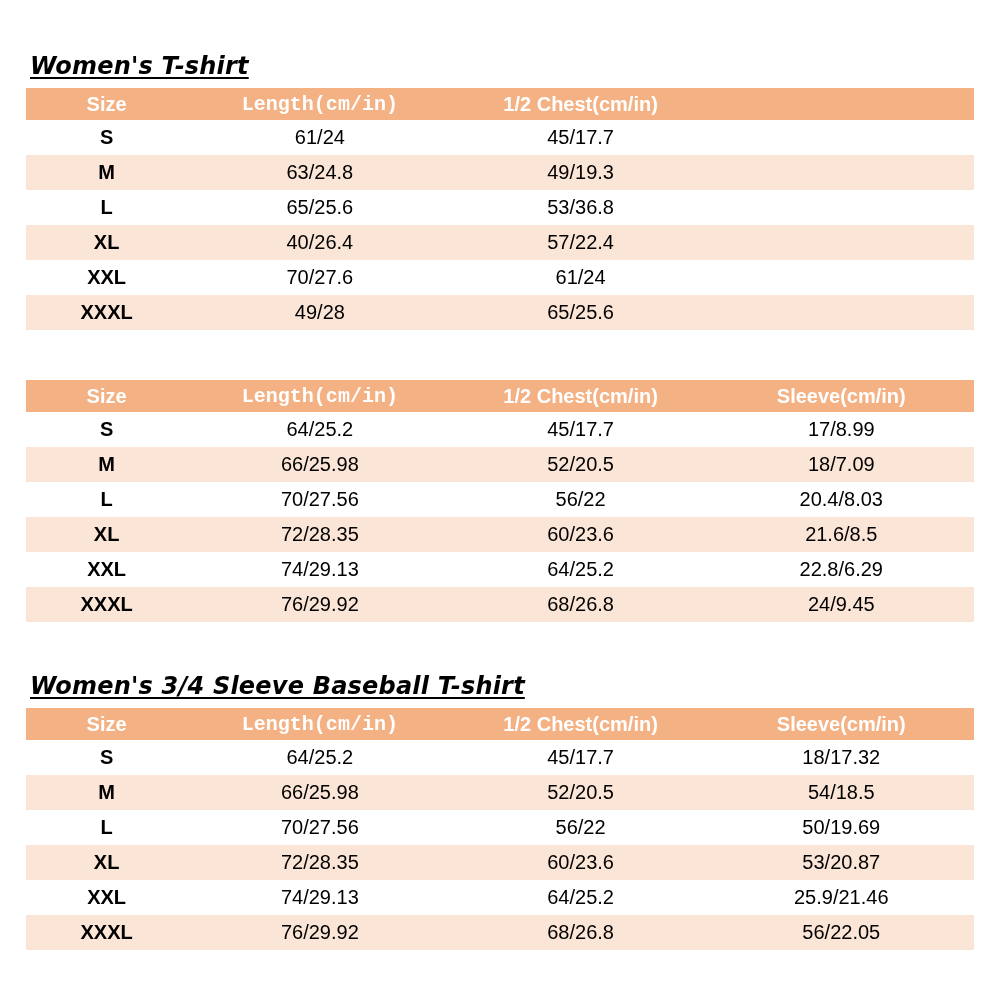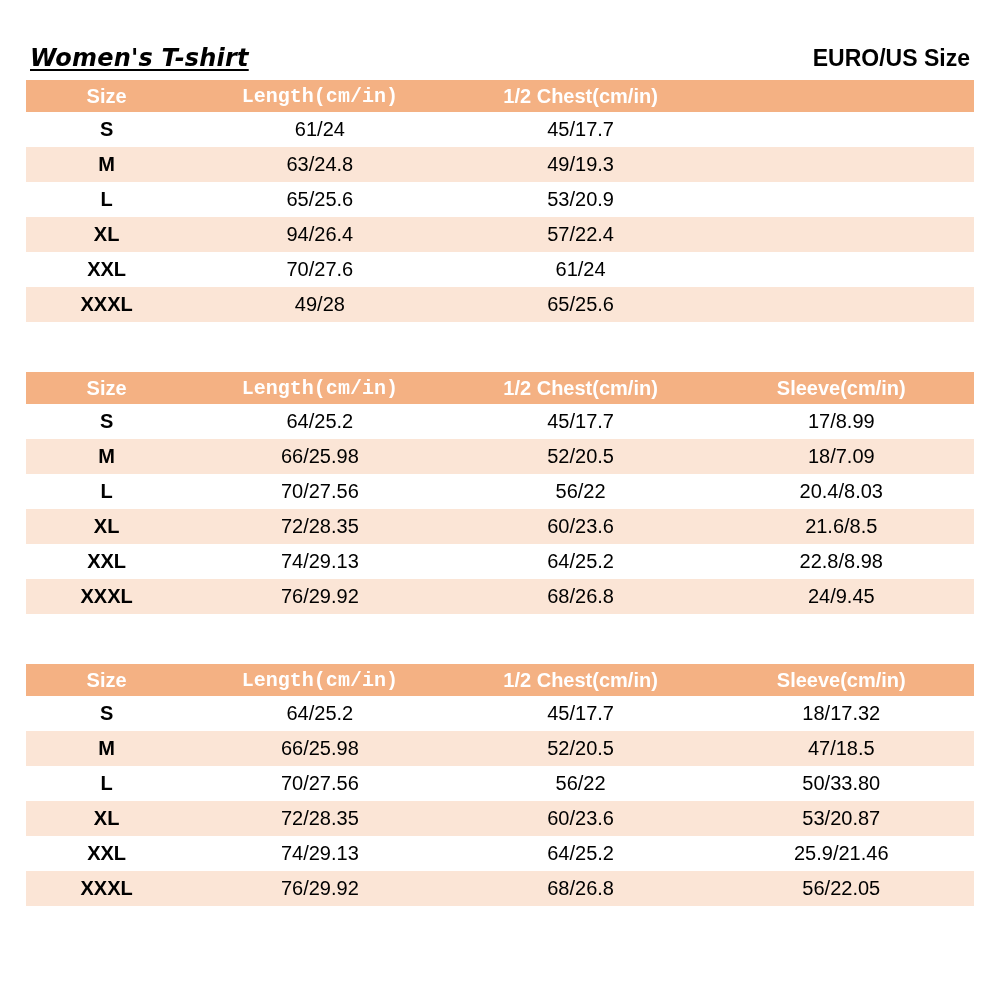--- a/index.html
+++ b/index.html
@@ -16,20 +16,21 @@
     font-family: "Liberation Sans", sans-serif;
     color: #000;
   }
   .page {
     width: 1000px;
     height: 1000px;
     padding: 44px 26px 0 26px;
   }
   .section {
     margin-bottom: 50px;
+    margin-top: 8px;
   }
   .title-row {
     display: flex;
     justify-content: space-between;
     align-items: baseline;
     margin: 0 4px 8px 4px;
   }
   .table-title {
     margin: 0;
     font-family: "DejaVu Sans", sans-serif;
@@ -78,21 +79,20 @@
   }
 </style>
 </head>
 <body>
 
 <div class="page">
 
   <section class="section">
     <div class="title-row">
       <h2 class="table-title">Women's T-shirt</h2>
-      <span class="standard-label">EURO/US Size</span>
     </div>
     <table class="size-table">
       <thead>
           <tr>
             <th>Size</th>
             <th>Length(cm/in)</th>
             <th>1/2 Chest(cm/in)</th>
             <th></th>
           </tr>
         </thead>
@@ -105,26 +105,26 @@
           </tr>
           <tr>
             <td>M</td>
             <td>63/24.8</td>
             <td>49/19.3</td>
             <td></td>
           </tr>
           <tr>
             <td>L</td>
             <td>65/25.6</td>
-            <td>53/20.9</td>
+            <td>53/36.8</td>
             <td></td>
           </tr>
           <tr>
             <td>XL</td>
-            <td>94/26.4</td>
+            <td>40/26.4</td>
             <td>57/22.4</td>
             <td></td>
           </tr>
           <tr>
             <td>XXL</td>
             <td>70/27.6</td>
             <td>61/24</td>
             <td></td>
           </tr>
           <tr>
@@ -169,60 +169,63 @@
           <tr>
             <td>XL</td>
             <td>72/28.35</td>
             <td>60/23.6</td>
             <td>21.6/8.5</td>
           </tr>
           <tr>
             <td>XXL</td>
             <td>74/29.13</td>
             <td>64/25.2</td>
-            <td>22.8/8.98</td>
+            <td>22.8/6.29</td>
           </tr>
           <tr>
             <td>XXXL</td>
             <td>76/29.92</td>
             <td>68/26.8</td>
             <td>24/9.45</td>
           </tr>
         </tbody>
     </table>
   </section>
 
   <section class="section">
+    <div class="title-row">
+      <h2 class="table-title">Women's 3/4 Sleeve Baseball T-shirt</h2>
+    </div>
     <table class="size-table">
       <thead>
           <tr>
             <th>Size</th>
             <th>Length(cm/in)</th>
             <th>1/2 Chest(cm/in)</th>
             <th>Sleeve(cm/in)</th>
           </tr>
         </thead>
       <tbody>
           <tr>
             <td>S</td>
             <td>64/25.2</td>
             <td>45/17.7</td>
             <td>18/17.32</td>
           </tr>
           <tr>
             <td>M</td>
             <td>66/25.98</td>
             <td>52/20.5</td>
-            <td>47/18.5</td>
+            <td>54/18.5</td>
           </tr>
           <tr>
             <td>L</td>
             <td>70/27.56</td>
             <td>56/22</td>
-            <td>50/33.80</td>
+            <td>50/19.69</td>
           </tr>
           <tr>
             <td>XL</td>
             <td>72/28.35</td>
             <td>60/23.6</td>
             <td>53/20.87</td>
           </tr>
           <tr>
             <td>XXL</td>
             <td>74/29.13</td>

